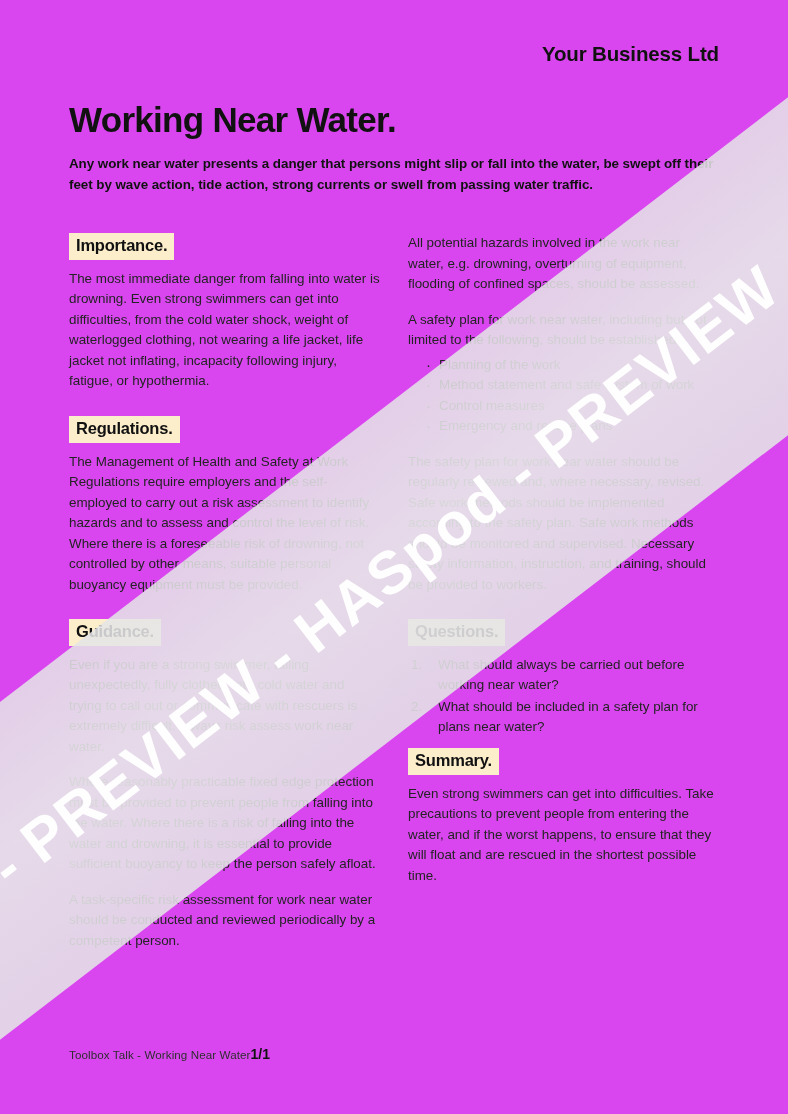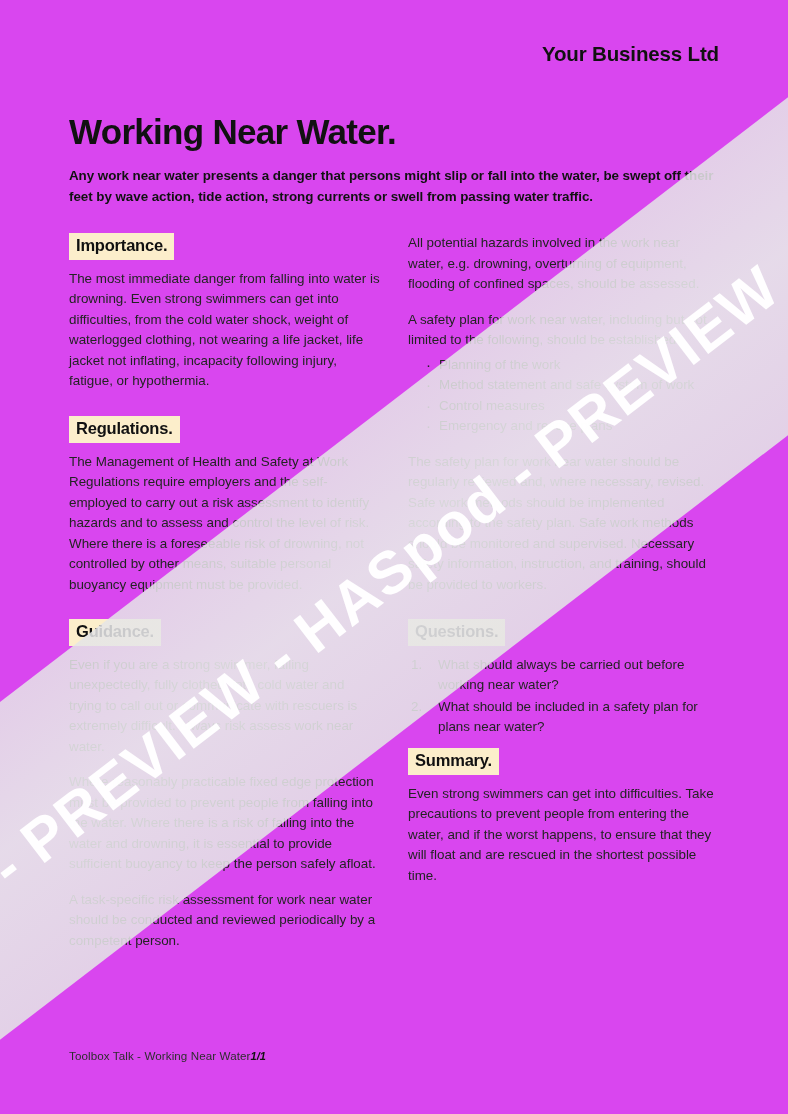--- a/index.html
+++ b/index.html
@@ -36,21 +36,20 @@
     color: #111111;
     letter-spacing: -0.15px;
   }
 
   
   .title-block {
     position: absolute;
     top: 100px;
     left: 69px;
     right: 69px;
-    margin-top: 12px;
   }
   .doc-title {
     font-size: 35px;
     font-weight: bold;
     color: #111111;
     letter-spacing: -0.7px;
     line-height: 1.12;
     margin: 0 0 14px 0;
   }
   .doc-intro {
@@ -156,24 +155,23 @@
     display: flex;
     justify-content: flex-start;
     align-items: baseline;
   }
   .footer-left {
     font-size: 11.6px;
     color: #2e2e2e;
     letter-spacing: 0.1px;
   }
   .footer-right {
-    font-size: 11px;
-    font-weight: bold;
-    color: #111111;
-    font-style: italic;
+    font-size: 14px;
+    font-weight: bold;
+    color: #111111;
   }
 
   
   #watermark {
     position: absolute;
     top: 0; left: 0;
     width: 788px;
     height: 1114px;
     pointer-events: none;
     overflow: hidden;

